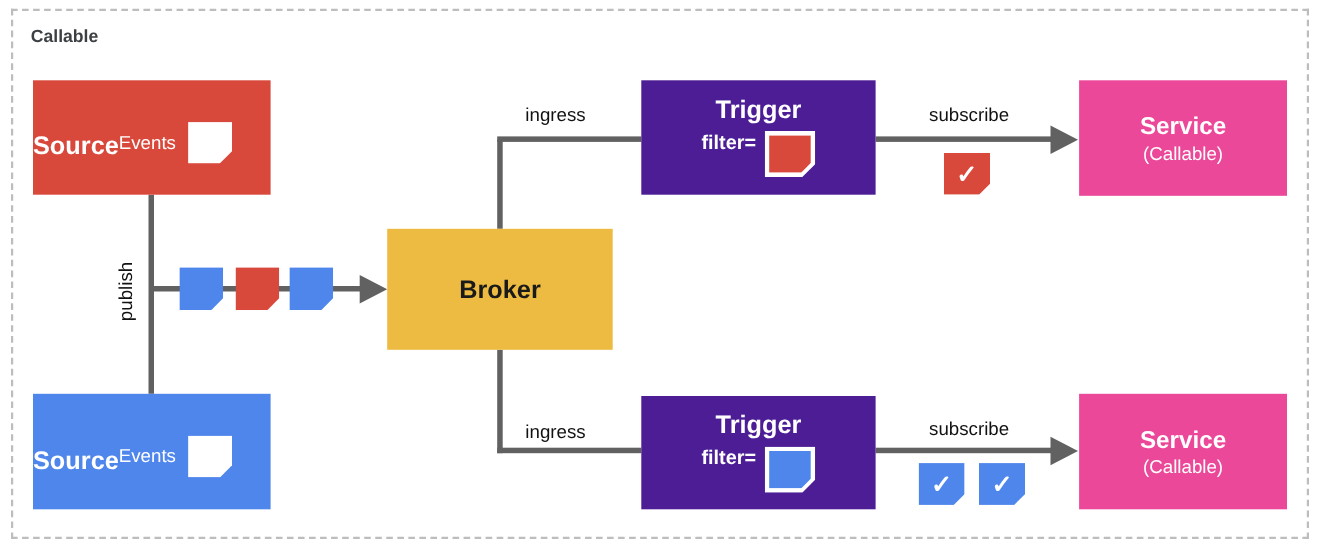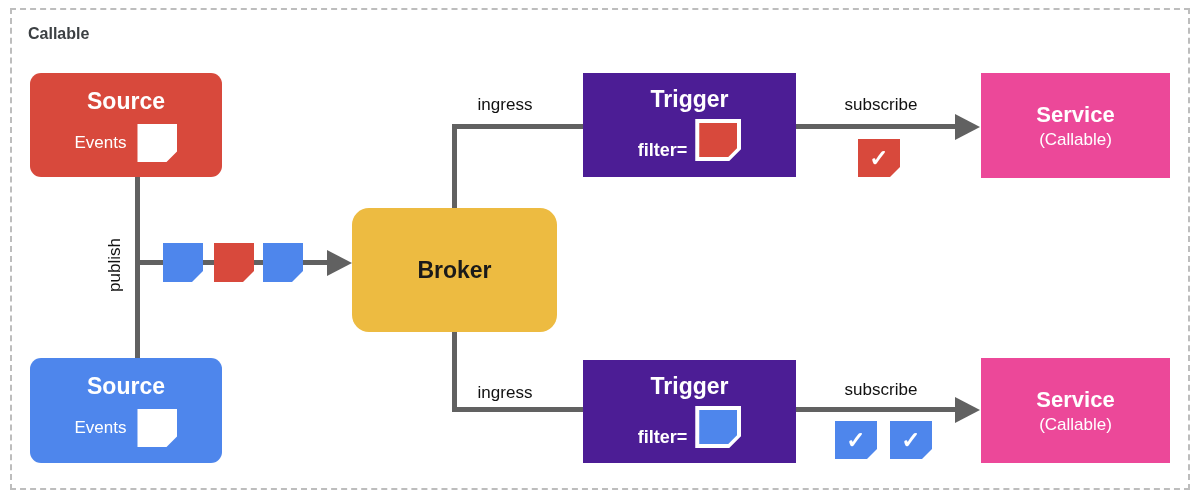--- a/index.html
+++ b/index.html
@@ -14,31 +14,31 @@
   .ns-label{
     position:absolute;left:28px;top:25px;font-size:16px;font-weight:bold;color:#3c4043;
   }
   .box{position:absolute;box-sizing:border-box;color:#ffffff;}
   .box-red{background:#d8493c;}
   .box-blue{background:#4e86ec;}
   .box-yellow{background:#edbb41;}
   .box-green{background:#4c1d95;}
   .box-gray{background:#ec4899;}
 
-  .source{left:30px;width:192px;height:104px;display:flex;flex-direction:column;align-items:center;border-radius:11px;}
+  .source{left:30px;width:216px;height:104px;display:flex;flex-direction:row;align-items:center;}
   .source-title{font-size:23px;font-weight:bold;margin-top:15px;}
   .events-row{display:flex;align-items:center;gap:11px;margin-top:9px;}
   .events-label{font-size:17px;font-weight:normal;}
 
-  .broker{left:352px;top:208px;width:205px;height:124px;display:flex;align-items:center;justify-content:center;border-radius:17px;}
+  .broker{left:352px;top:208px;width:205px;height:110px;display:flex;align-items:center;justify-content:center;}
   .broker-title{font-size:23px;font-weight:bold;color:#1a1a1a;}
 
   .trigger{left:583px;width:213px;display:flex;flex-direction:column;align-items:center;}
   .trigger-title{font-size:23px;font-weight:bold;margin-top:13px;}
-  .filter-row{display:flex;align-items:flex-end;gap:8px;margin-top:6px;}
+  .filter-row{display:flex;align-items:flex-start;gap:8px;margin-top:6px;}
   .filter-label{font-size:18px;font-weight:bold;}
 
   .service{left:981px;width:189px;height:105px;display:flex;flex-direction:column;align-items:center;justify-content:center;}
   .service-title{font-size:22px;font-weight:bold;}
   .service-sub{font-size:17px;font-weight:normal;margin-top:2px;}
 
   
   .line{position:absolute;background:#616161;}
   .arrow-right{
     position:absolute;width:0;height:0;

